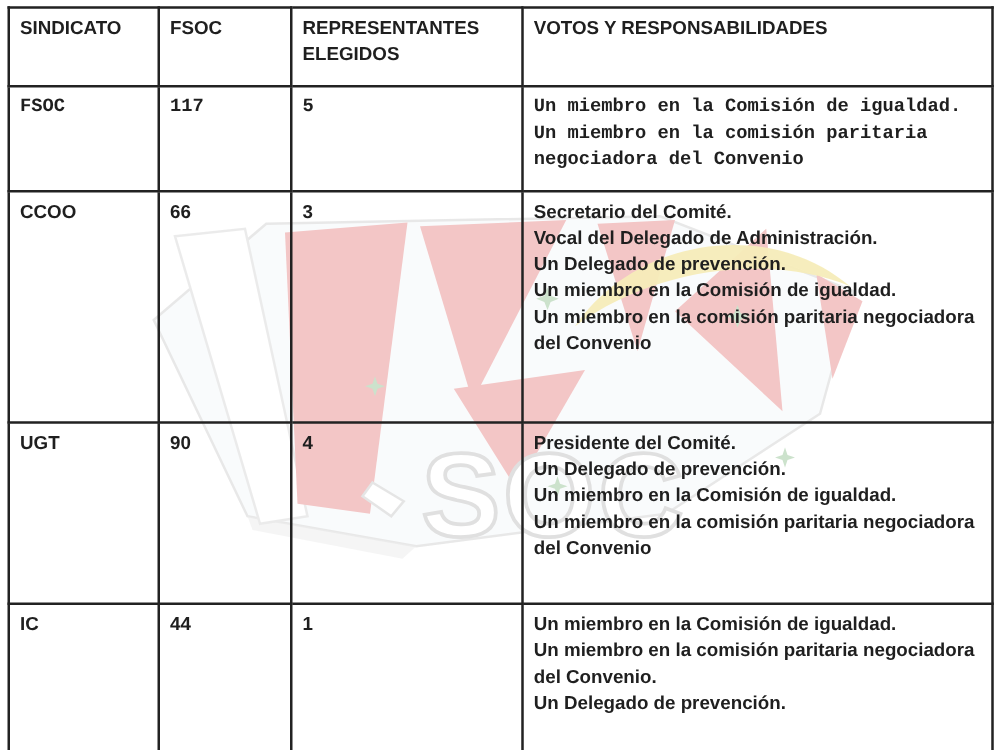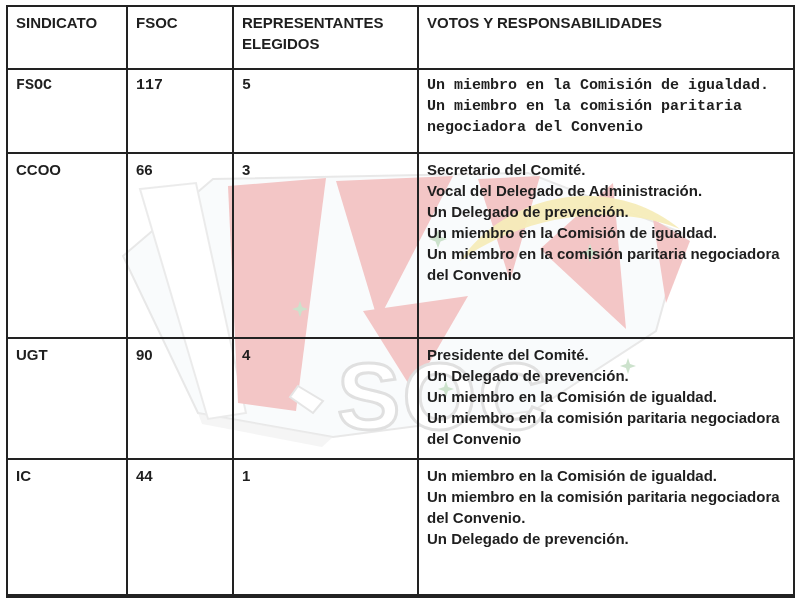--- a/index.html
+++ b/index.html
@@ -49,21 +49,21 @@
     overflow: hidden;
   }
   table.union-table { border-bottom: 4px solid #222222; }
   col.c1 { width: 120px; }
   col.c2 { width: 106px; }
   col.c3 { width: 185px; }
   col.c4 { width: 376px; }
   tr.header-row   { height: 63px; }
   tr.row-fsoc     { height: 84px; font-family: Liberation Mono, monospace; }
   tr.row-ccoo     { height: 185px; }
-  tr.row-ugt      { height: 121px; }
+  tr.row-ugt      { height: 145px; }
   tr.row-ic       { height: 137px; margin-top: 48px; }
   .cargo-list div { margin: 0; padding: 0; }
 </style>
 </head>
 <body>
 
 <div class="page">
 
   <svg class="watermark" viewBox="0 0 600 290" opacity="0.3" aria-hidden="true">
 

